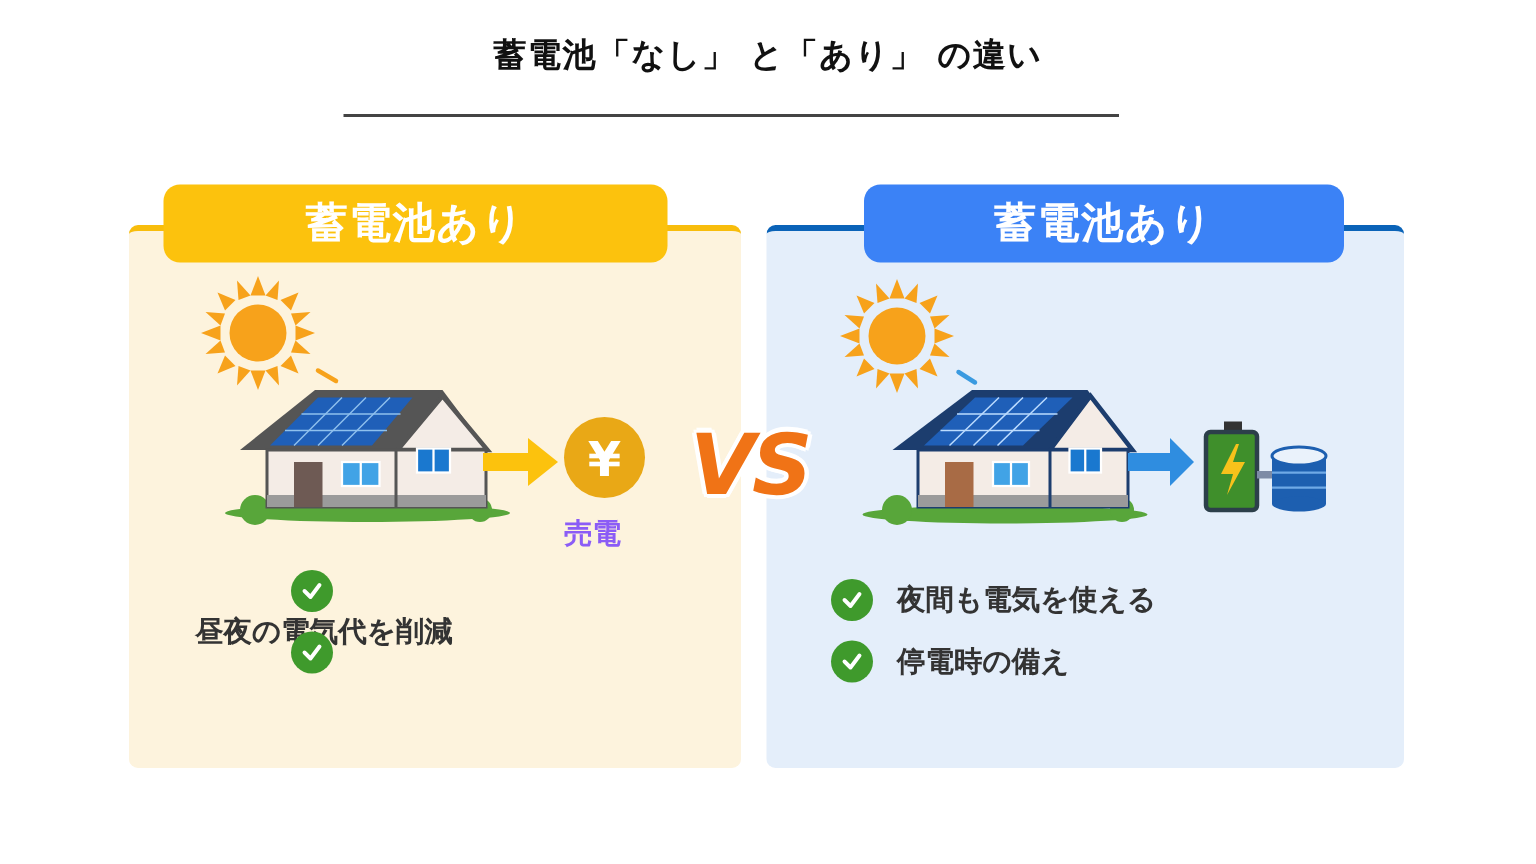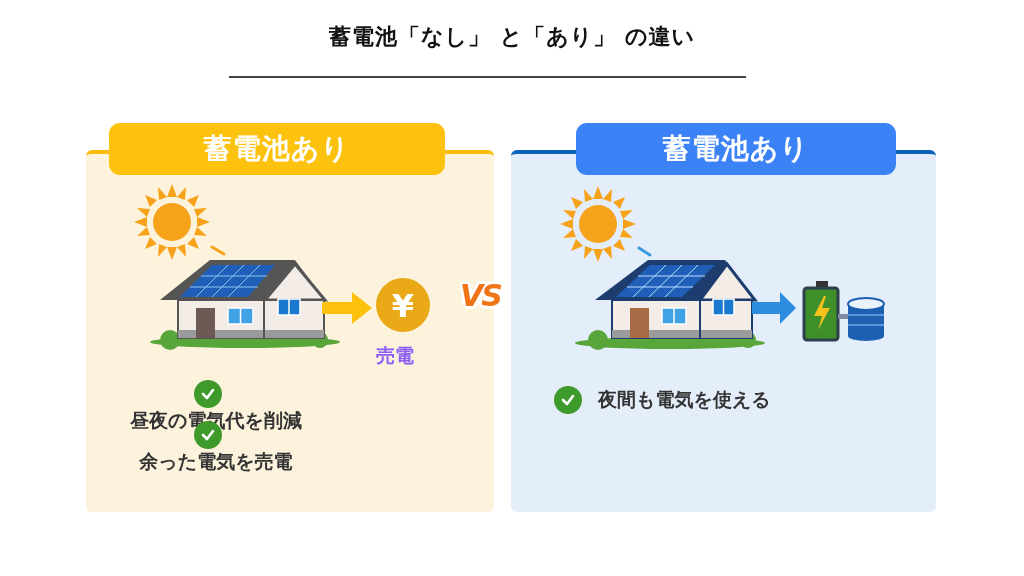--- a/index.html
+++ b/index.html
@@ -22,21 +22,21 @@
 
   .panel-header {
     position: absolute; top: 123px; height: 52px; border-radius: 11px;
     display: flex; align-items: center; justify-content: center;
     color: #fff; font-weight: bold; font-size: 28px; letter-spacing: 1px;
   }
   .panel-header.left { left: 109px; width: 336px; background: #fcc20d; }
   .panel-header.right { left: 576px; width: 320px; background: #3b82f6; }
 
   .vs {
-    position: absolute; left: 460px; top: 278px; font-size: 30px; font-weight: bold; font-style: italic;
+    position: absolute; left: 460px; top: 278px; font-size: 56px; font-weight: bold; font-style: italic;
     color: #f07316; -webkit-text-stroke: 0px; letter-spacing: -2px;
     text-shadow: 3px 0 0 #fff, -3px 0 0 #fff, 0 3px 0 #fff, 0 -3px 0 #fff, 2px 2px 0 #fff, -2px -2px 0 #fff, 2px -2px 0 #fff, -2px 2px 0 #fff;
     font-family: "DejaVu Sans", sans-serif;
   }
 
   .illus { position: absolute; }
   .label-sell {
     position: absolute; left: 376px; top: 343px; font-size: 19px; font-weight: bold; color: #8b5cf6;
   }
 
@@ -132,21 +132,20 @@
         </svg>
     </span>
     <span>昼夜の電気代を削減</span>
   </li>
   <li>
     <span class="check-icon">
       <svg width="16" height="16" viewBox="0 0 16 16">
           <polyline points="3,8 7,12 13,4" fill="none" stroke="#fff" stroke-width="2.6" stroke-linecap="round" stroke-linejoin="round"></polyline>
         </svg>
     </span>
-    <span>余った電気を売電</span>
   </li>
 </ul>
 
 <div class="panel right"></div>
 <div class="panel-header right">蓄電池あり</div>
 
 <svg class="illus" style="left:540px;top:180px" width="360" height="170" viewBox="0 0 360 170">
 
   <g transform="translate(58,44)">
     <g fill="#f7a21b">
@@ -223,15 +222,23 @@
 
 <ul class="check-list right">
   <li>
     <span class="check-icon">
       <svg width="16" height="16" viewBox="0 0 16 16">
           <polyline points="3,8 7,12 13,4" fill="none" stroke="#fff" stroke-width="2.6" stroke-linecap="round" stroke-linejoin="round"></polyline>
         </svg>
     </span>
     <span>夜間も電気を使える</span>
   </li>
+  <li>
+    <span class="check-icon">
+      <svg width="16" height="16" viewBox="0 0 16 16">
+          <polyline points="3,8 7,12 13,4" fill="none" stroke="#fff" stroke-width="2.6" stroke-linecap="round" stroke-linejoin="round"></polyline>
+        </svg>
+    </span>
+    <span>停電時の備え</span>
+  </li>
 </ul>
 
 <div class="vs">VS</div>
 
 </body></html>

